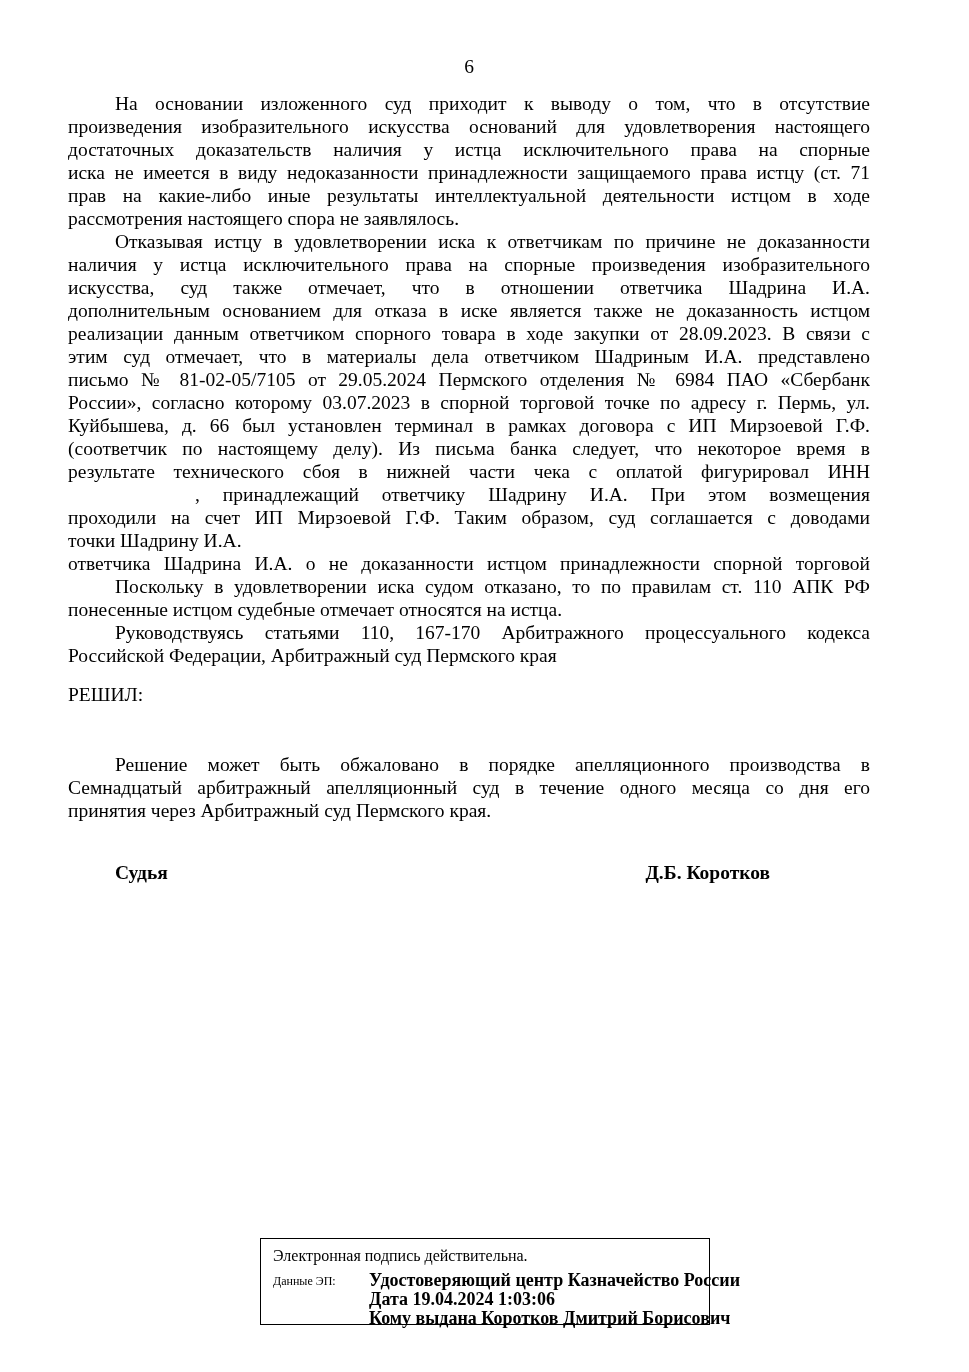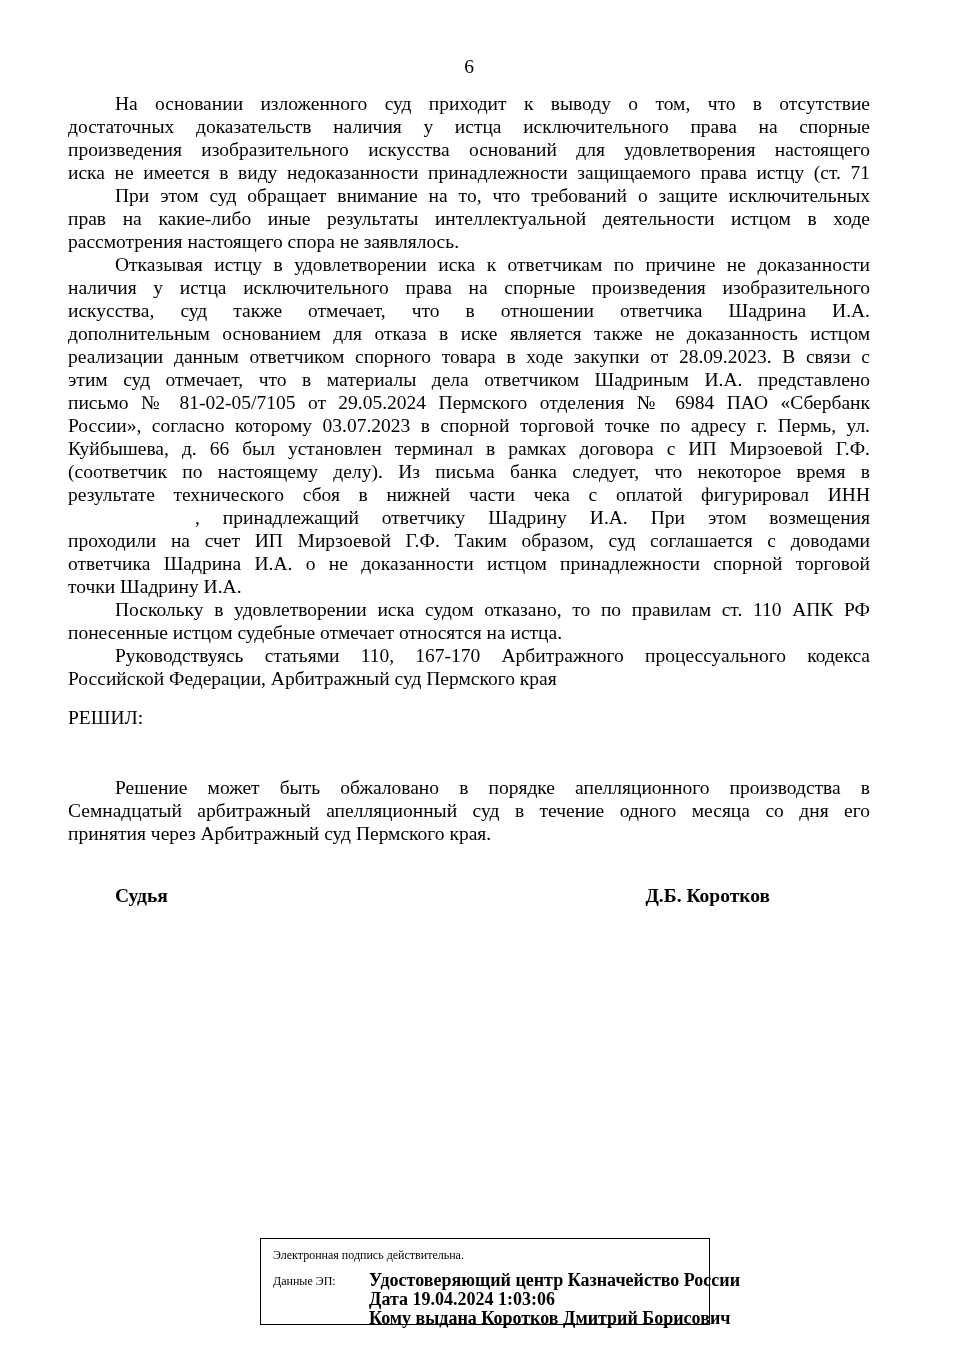--- a/index.html
+++ b/index.html
@@ -53,21 +53,21 @@
 
   .sig-box {
     position: absolute;
     left: 260px; top: 1238px;
     width: 450px; height: 87px;
     border: 1.5px solid #000;
     box-sizing: border-box;
     padding: 6px 12px 0 12px;
   }
   .sig-valid {
-    font-size: 12px;
+    font-size: 16px;
     line-height: 21px;
   }
   .sig-row { display: flex; margin-top: 5px; }
   .sig-label {
     width: 96px;
     flex: 0 0 96px;
     font-size: 12px;
     line-height: 20px;
   }
   .sig-details {
@@ -80,47 +80,46 @@
 </head>
 <body>
 
 <div class="sheet">
   <div class="textblock">
 
     <div class="pageno">6</div>
 
     <div>
       <div class="line j ind">На основании изложенного суд приходит к выводу о том, что в отсутствие</div>
+      <div class="line j">произведения изобразительного искусства оснований для удовлетворения настоящего</div>
       <div class="line j">достаточных доказательств наличия у истца исключительного права на спорные</div>
-      <div class="line j">произведения изобразительного искусства оснований для удовлетворения настоящего</div>
       <div class="line j">иска не имеется в виду недоказанности принадлежности защищаемого права истцу (ст. 71</div>
     </div>
 
     <div>
-      <div class="line j ind">При этом суд обращает внимание на то, что требований о защите исключительных</div>
       <div class="line j">прав на какие-либо иные результаты интеллектуальной деятельности истцом в ходе</div>
       <div class="line last">рассмотрения настоящего спора не заявлялось.</div>
     </div>
 
     <div>
       <div class="line j ind">Отказывая истцу в удовлетворении иска к ответчикам по причине не доказанности</div>
       <div class="line j">наличия у истца исключительного права на спорные произведения изобразительного</div>
       <div class="line j">искусства, суд также отмечает, что в отношении ответчика Шадрина И.А.</div>
       <div class="line j">дополнительным основанием для отказа в иске является также не доказанность истцом</div>
       <div class="line j">реализации данным ответчиком спорного товара в ходе закупки от 28.09.2023. В связи с</div>
       <div class="line j">этим суд отмечает, что в материалы дела ответчиком Шадриным И.А. представлено</div>
       <div class="line j">письмо № 81-02-05/7105 от 29.05.2024 Пермского отделения № 6984 ПАО «Сбербанк</div>
       <div class="line j">России», согласно которому 03.07.2023 в спорной торговой точке по адресу г. Пермь, ул.</div>
       <div class="line j">Куйбышева, д. 66 был установлен терминал в рамках договора с ИП Мирзоевой Г.Ф.</div>
       <div class="line j">(соответчик по настоящему делу). Из письма банка следует, что некоторое время в</div>
       <div class="line j">результате технического сбоя в нижней части чека с оплатой фигурировал ИНН</div>
       <div class="line j"><span class="redact-gap"></span><span>, принадлежащий ответчику Шадрину И.А. При этом возмещения</span></div>
       <div class="line j">проходили на счет ИП Мирзоевой Г.Ф. Таким образом, суд соглашается с доводами</div>
+      <div class="line last">точки Шадрину И.А.</div>
       <div class="line j">ответчика Шадрина И.А. о не доказанности истцом принадлежности спорной торговой</div>
-      <div class="line last">точки Шадрину И.А.</div>
     </div>
 
     <div>
       <div class="line j ind">Поскольку в удовлетворении иска судом отказано, то по правилам ст. 110 АПК РФ</div>
       <div class="line last">понесенные истцом судебные отмечает относятся на истца.</div>
     </div>
 
     <div>
       <div class="line j ind">Руководствуясь статьями 110, 167-170 Арбитражного процессуального кодекса</div>
       <div class="line last">Российской Федерации, Арбитражный суд Пермского края</div>

